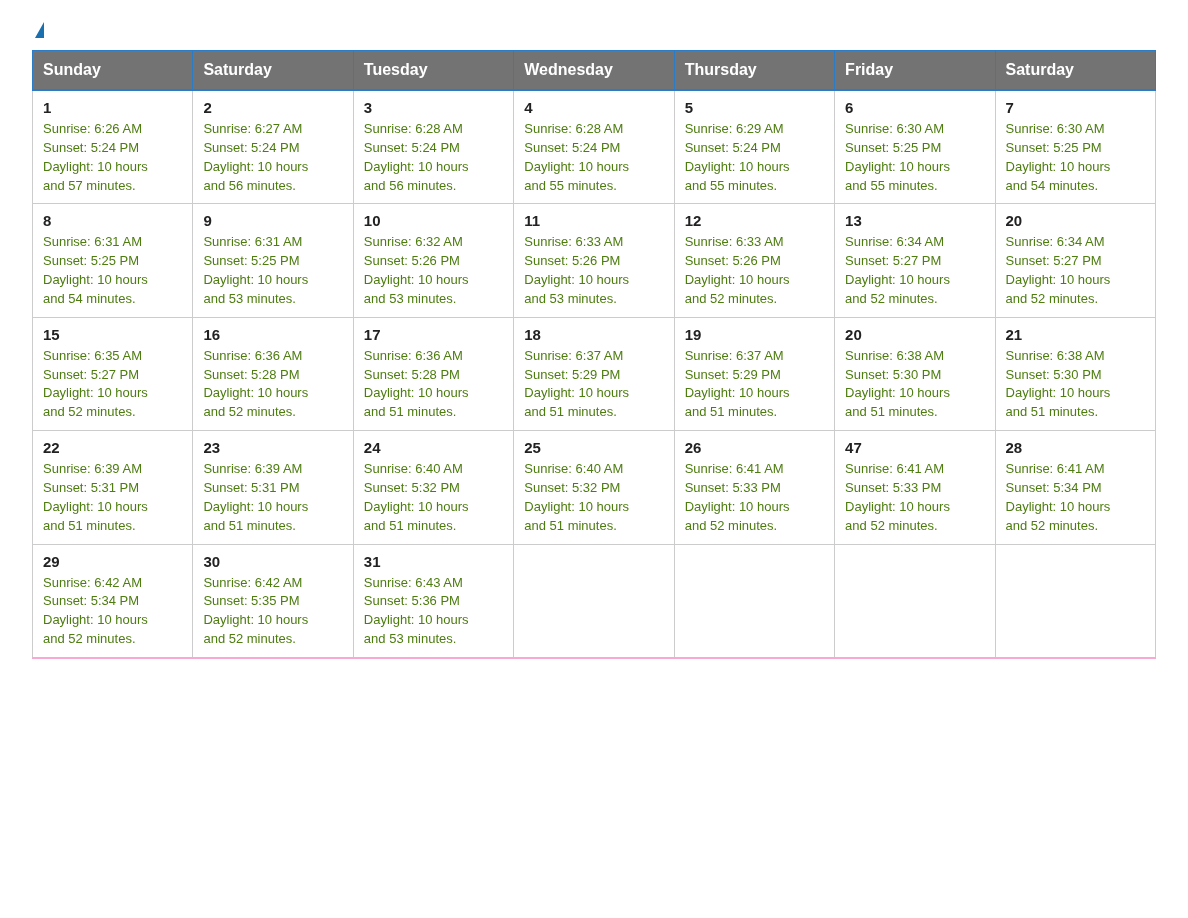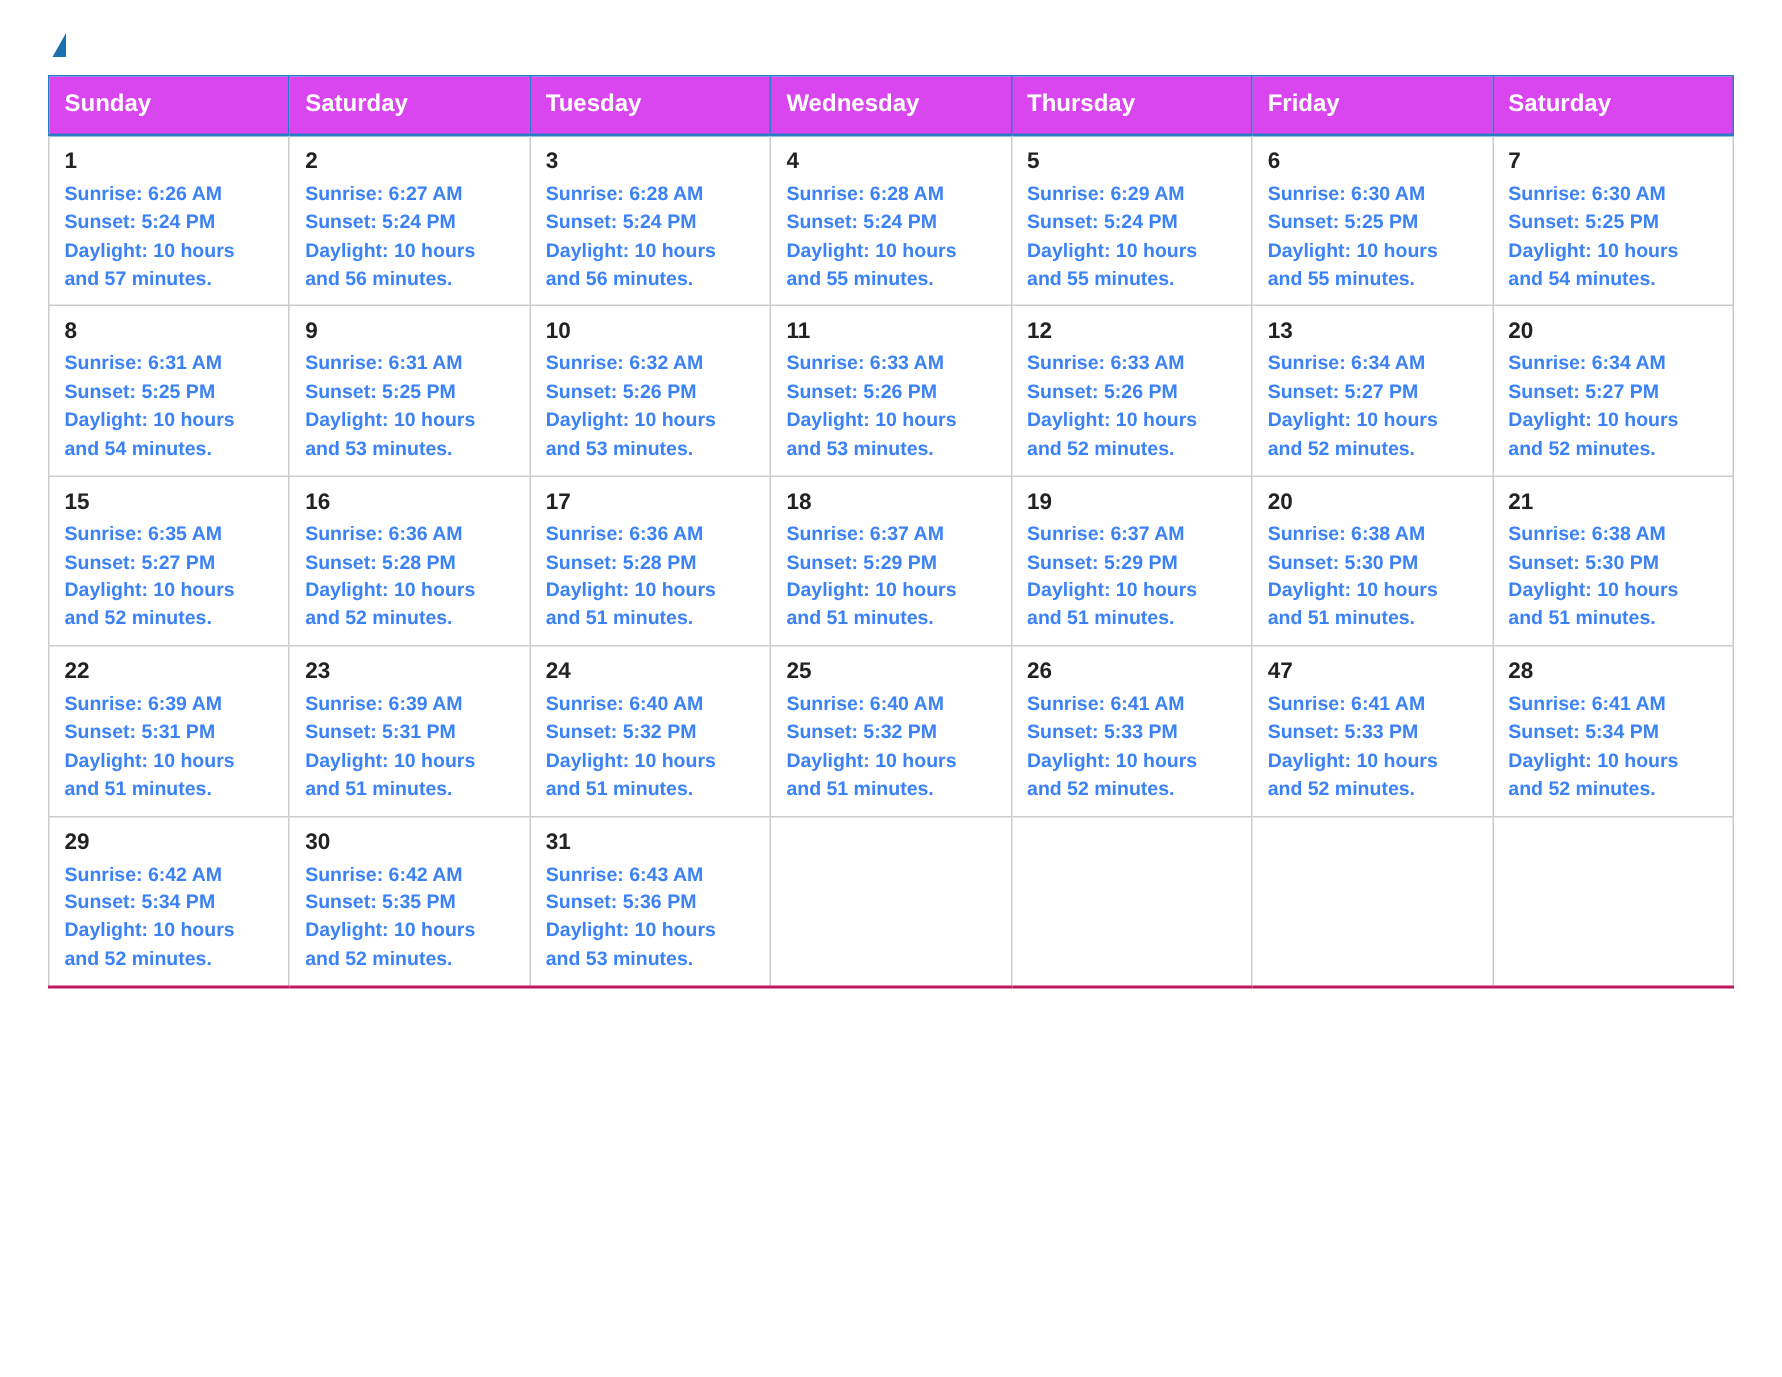--- a/index.html
+++ b/index.html
@@ -34,56 +34,55 @@
       font-size: 22px;
       color: #444;
       margin-top: 4px;
     }
     .calendar-table {
       width: 100%;
       border-collapse: collapse;
       margin-top: 8px;
     }
     .calendar-table th {
-      background-color: #d946ef;
+      background-color: #737373;
       color: #fff;
       font-size: 16px;
       font-weight: bold;
       padding: 10px 10px;
       text-align: left;
       border: 1px solid #2a7cc7;
     }
     .calendar-table td {
       vertical-align: top;
       padding: 8px 10px;
       border: 1px solid #ccc;
       width: calc(100% / 7);
       min-height: 100px;
       font-size: 13px;
       color: #222;
       background: #fff;
     }
     .calendar-table tr:last-child td {
-      border-bottom: 2px solid #be185d;
+      border-bottom: 2px solid #f9a8d4;
     }
     .calendar-table tr:first-child td {
       border-top: 2px solid #2a7cc7;
     }
     .day-number {
       font-size: 15px;
       font-weight: bold;
       display: block;
       margin-bottom: 4px;
       color: #222;
     }
     .day-info {
       font-size: 13px;
-      color: #3b82f6;
+      color: #4d7c0f;
       line-height: 1.45;
-      font-weight: bold;
     }
     .empty-cell {
       background: #fff;
     }
     .logo-text-row {
       display: flex;
       align-items: center;
     }
     .logo-triangle {
       display: inline-block;

